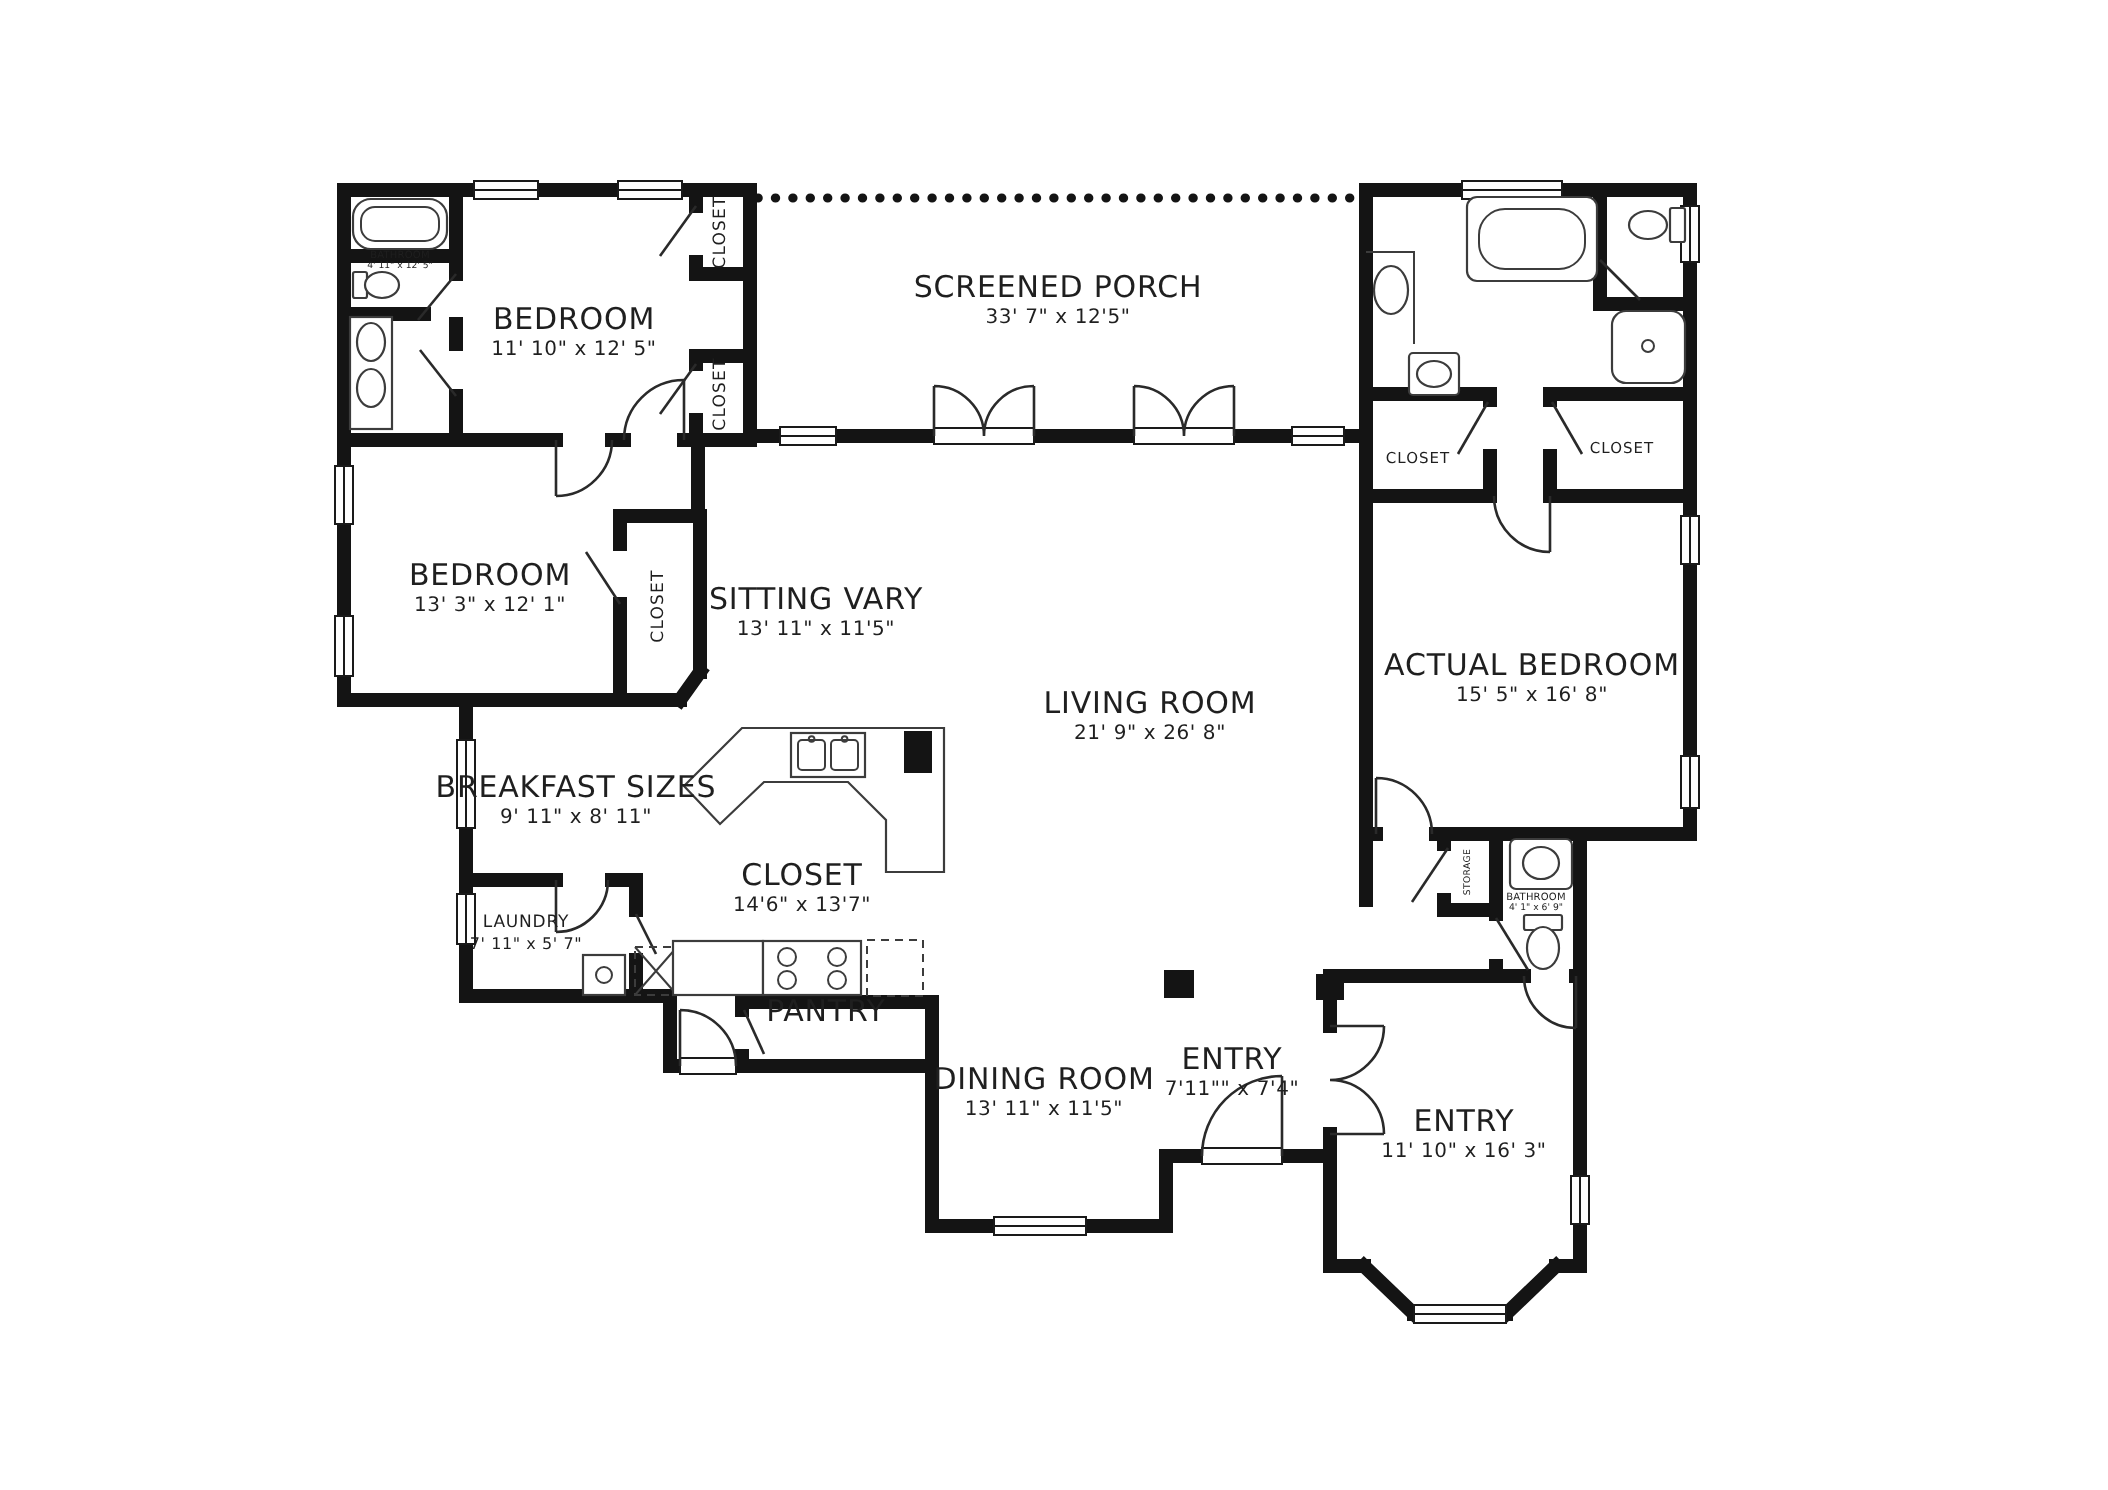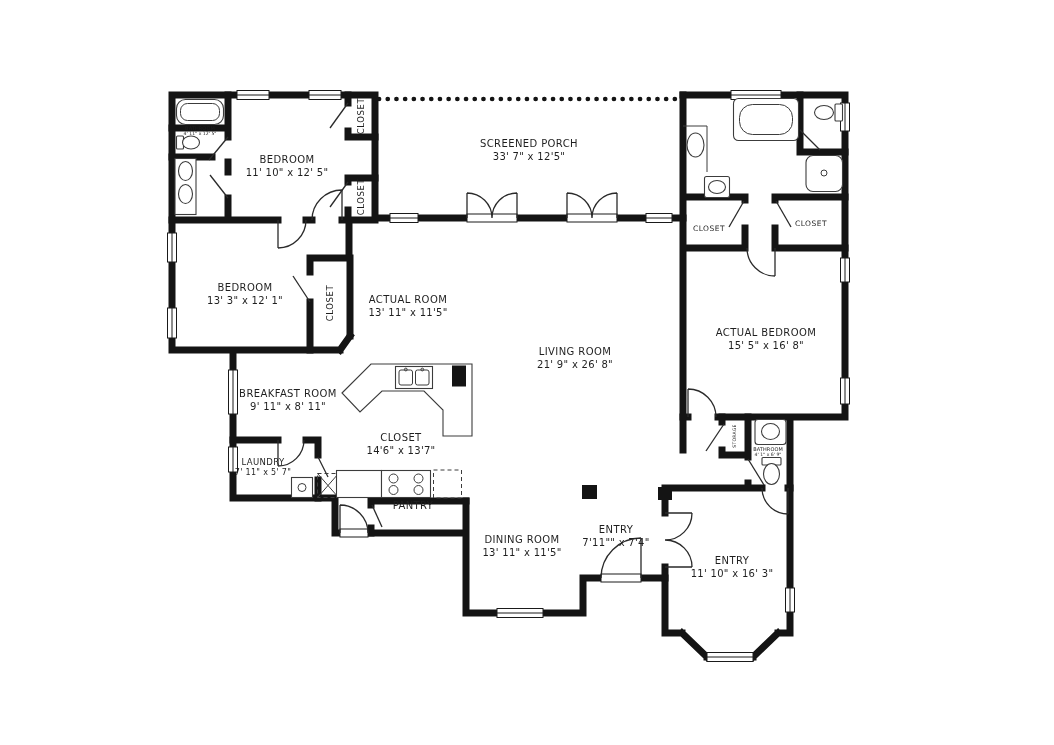--- a/index.html
+++ b/index.html
@@ -1,20 +1,20 @@
 <!DOCTYPE html>
 <html><head>
 <meta charset="utf-8">
 <style>
   html,body{margin:0;padding:0;background:#fff;}
   .canvas{position:relative;width:1054px;height:745px;background:#ffffff;overflow:hidden;
           font-family:"DejaVu Sans","Liberation Sans",sans-serif;}
   svg.plan{position:absolute;left:0;top:0;}
   .room-label{position:absolute;transform:translate(-50%,-50%);text-align:center;color:#1f1f1f;white-space:nowrap;}
-  .room-label .rname{font-size:10px;font-weight:500;letter-spacing:.4px;line-height:1.25;}
+  .room-label .rname{font-size:15px;font-weight:500;letter-spacing:.4px;line-height:1.25;}
   .room-label .rdims{font-size:10px;letter-spacing:.3px;line-height:1.25;}
   .room-label.small .rname{font-size:8.5px;}
   .room-label.small .rdims{font-size:8px;}
   .room-label.tiny .rname{font-size:5px;letter-spacing:.1px;}
   .room-label.tiny .rdims{font-size:4.6px;letter-spacing:0;}
   .room-label.vlabel{transform:translate(-50%,-50%) rotate(-90deg);}
   .room-label.vlabel .rname{font-size:8.5px;letter-spacing:.6px;}
   .room-label.vsmall{transform:translate(-50%,-50%) rotate(-90deg);}
   .room-label.vsmall .rname{font-size:4.6px;letter-spacing:.2px;}
   .room-label.closet-h .rname{font-size:7.5px;letter-spacing:.5px;}
@@ -263,36 +263,36 @@
   <div class="room-label" style="left:245px;top:294px">
     <div class="rname">BEDROOM</div>
     <div class="rdims">13' 3" x 12' 1"</div>
   </div>
 
   <div class="room-label vlabel" style="left:330px;top:303px">
     <div class="rname">CLOSET</div>
   </div>
 
   <div class="room-label" style="left:408px;top:306px">
-    <div class="rname">ACTUAL ROOM</div>
+    <div class="rname">SITTING VARY</div>
     <div class="rdims">13' 11" x 11'5"</div>
   </div>
 
   <div class="room-label" style="left:575px;top:358px">
     <div class="rname">LIVING ROOM</div>
     <div class="rdims">21' 9" x 26' 8"</div>
   </div>
 
   <div class="room-label" style="left:766px;top:339px">
     <div class="rname">ACTUAL BEDROOM</div>
     <div class="rdims">15' 5" x 16' 8"</div>
   </div>
 
   <div class="room-label" style="left:288px;top:400px">
-    <div class="rname">BREAKFAST ROOM</div>
+    <div class="rname">BREAKFAST SIZES</div>
     <div class="rdims">9' 11" x 8' 11"</div>
   </div>
 
   <div class="room-label" style="left:401px;top:444px">
     <div class="rname">CLOSET</div>
     <div class="rdims">14'6" x 13'7"</div>
   </div>
 
   <div class="room-label small" style="left:263px;top:467px">
     <div class="rname">LAUNDRY</div>

